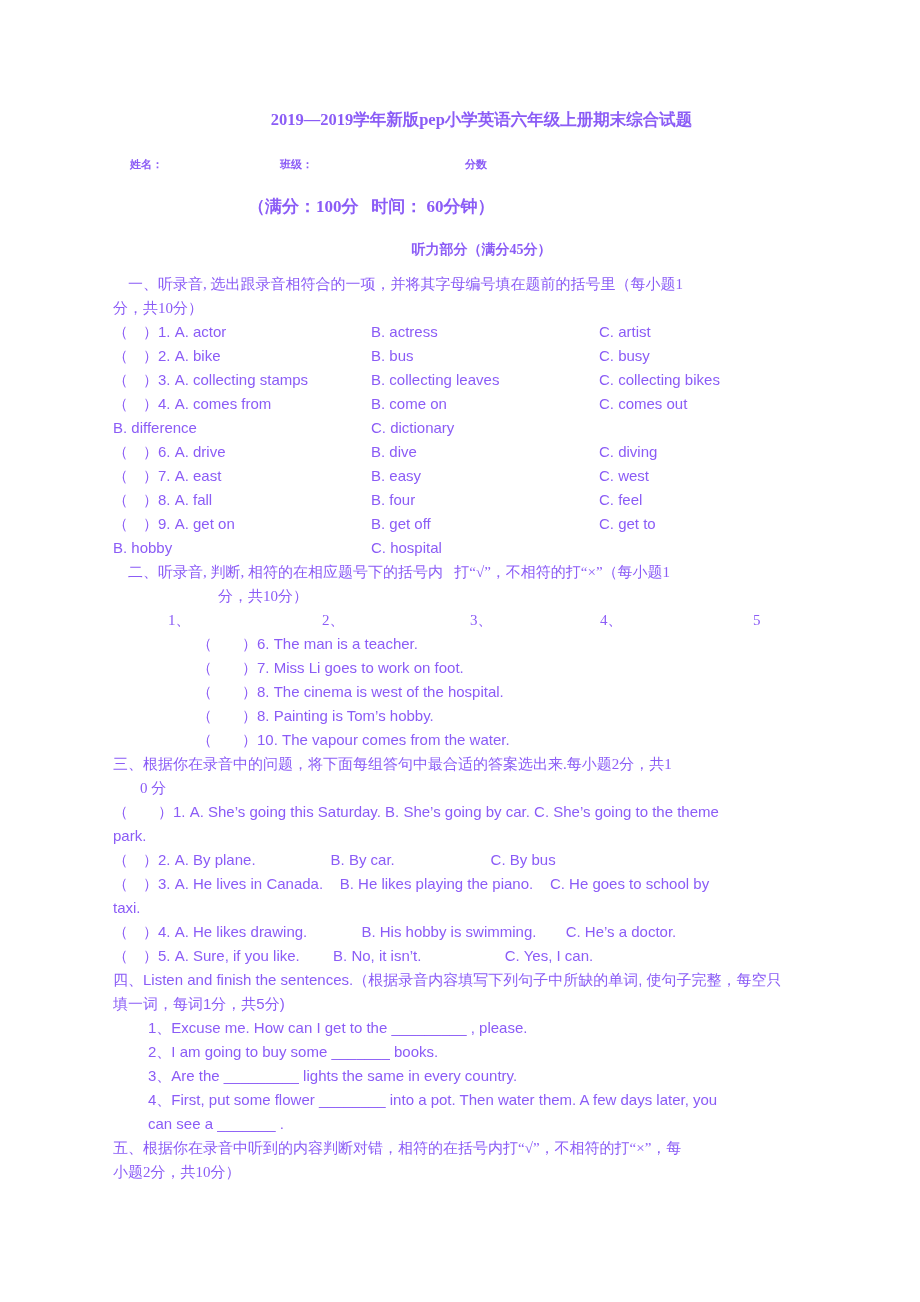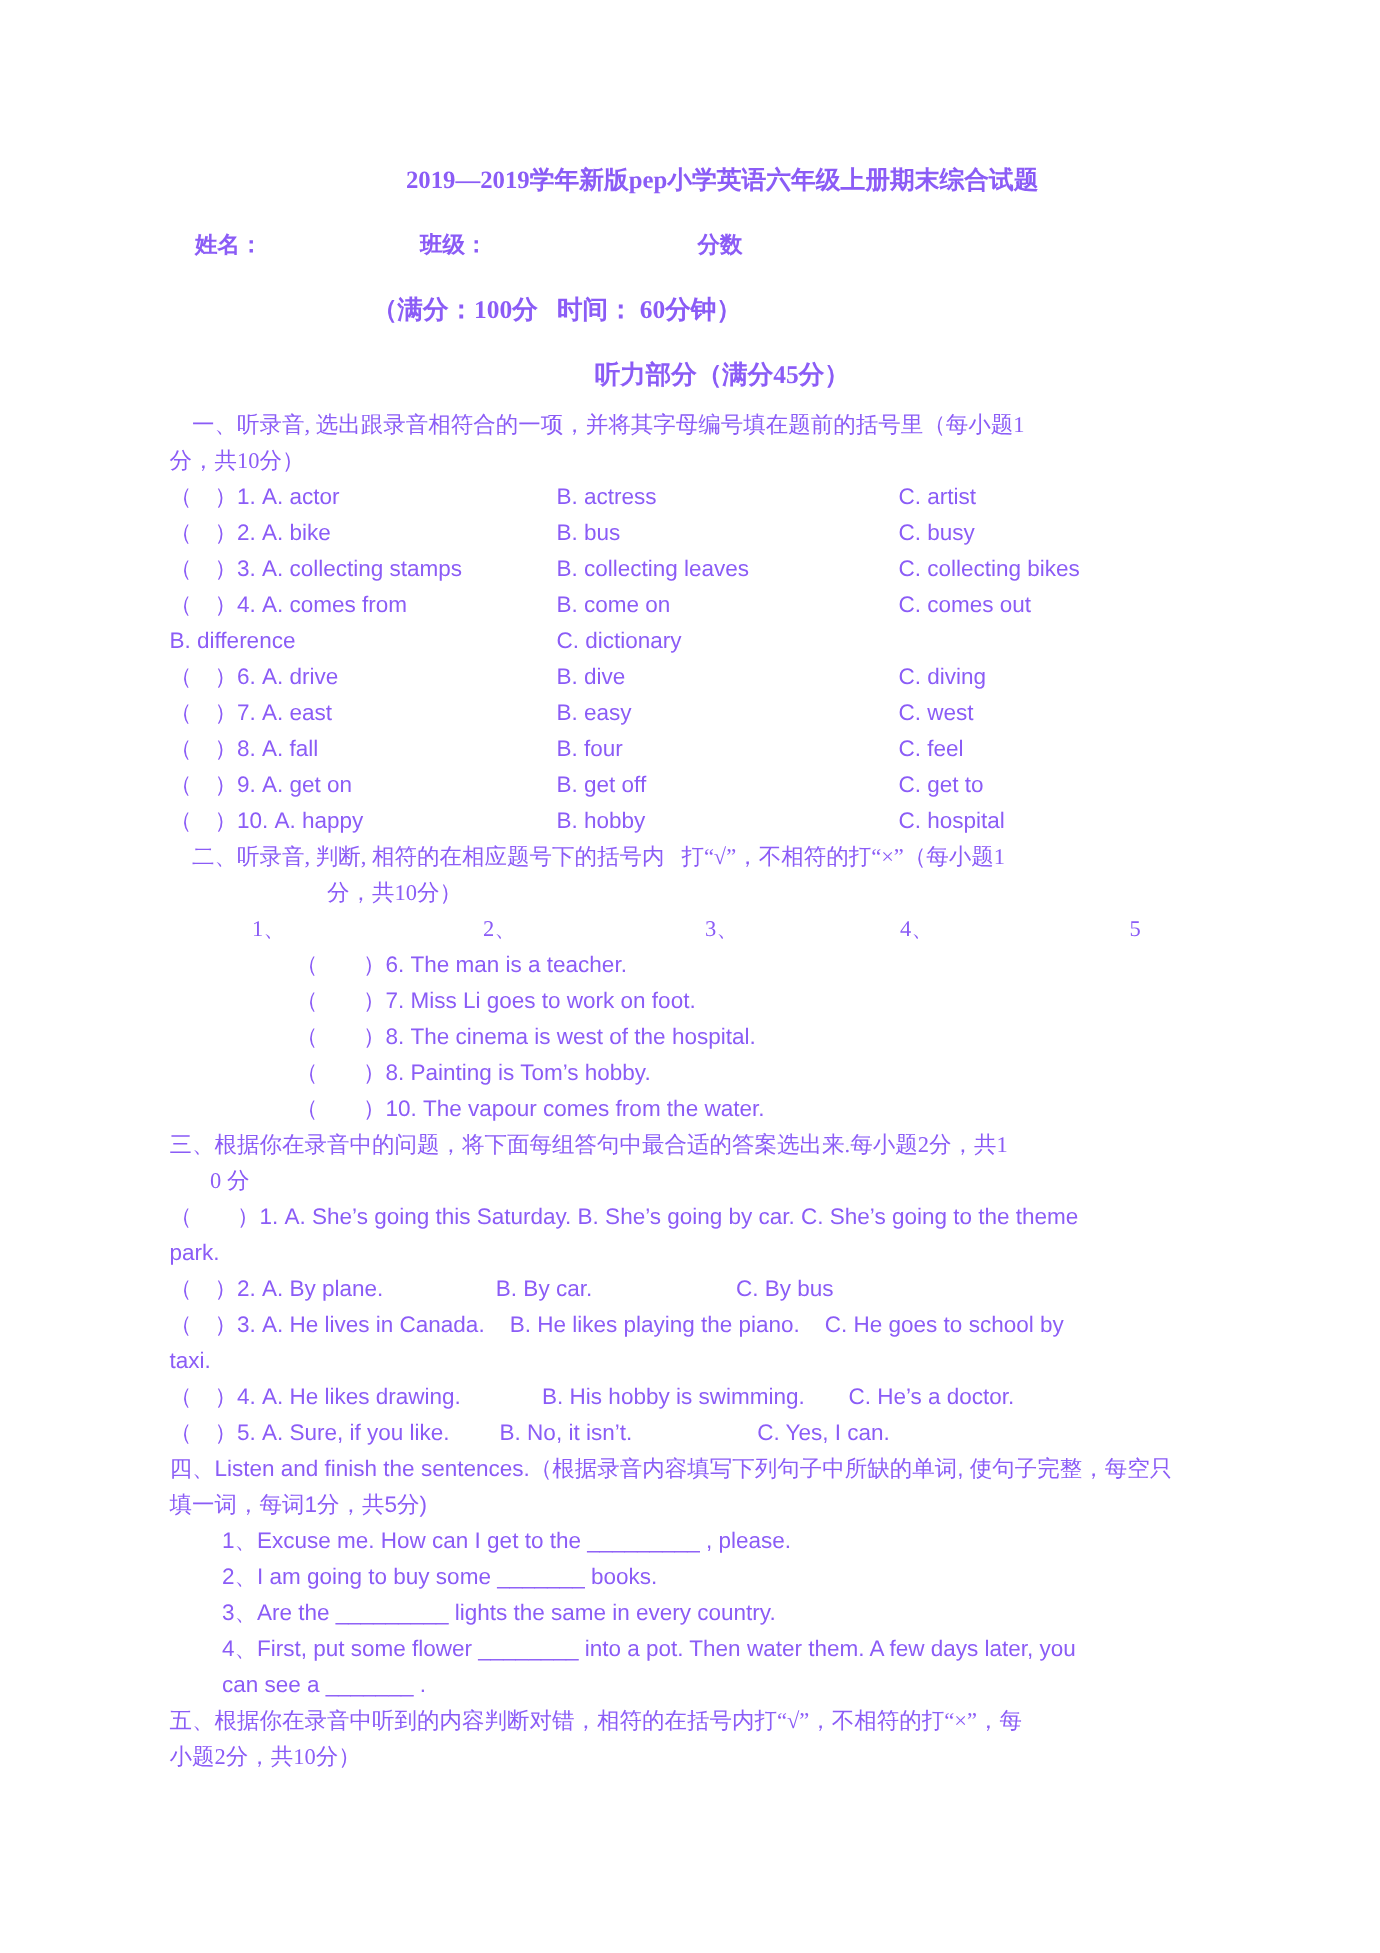--- a/index.html
+++ b/index.html
@@ -8,29 +8,29 @@
     width:920px; height:1302px; margin:0 auto;
     background:#ffffff; color:#8b5cf6;
     font-family:"Liberation Sans","DejaVu Sans",sans-serif;
     font-size:15px; overflow:hidden;
   }
   .inner { padding:108px 70px 0 113px; }
   .cn { font-family:"Liberation Serif","DejaVu Serif",serif; }
 
   .doc-title { text-align:center; font-weight:bold; font-size:16.5px; line-height:24px; }
 
-  .fields { position:relative; height:24px; margin-top:20px; font-weight:bold; font-size:15px; line-height:24px; }
+  .fields { position:relative; height:24px; margin-top:20px; font-weight:bold; font-size:11px; line-height:24px; }
   .fields span { position:absolute; top:0; }
   .f-name  { left:17px; }
   .f-class { left:167px; }
   .f-score { left:352px; }
 
   .meta { margin-top:19px; padding-left:135px; font-weight:bold; font-size:17px; line-height:24px; white-space:pre-wrap; }
 
-  .part-title { margin-top:17px; text-align:center; font-weight:bold; font-size:17px; line-height:28px; }
+  .part-title { margin-top:17px; text-align:center; font-weight:bold; font-size:14px; line-height:28px; }
 
   .body { margin-top:8px; }
   .line { line-height:24px; white-space:pre-wrap; }
   .ind15  { padding-left:15px; }
   .ind27  { padding-left:27px; }
   .ind105 { padding-left:105px; }
 
   .opt-grid { display:grid; grid-template-columns:258px 228px 1fr; }
   .opt-grid > div { line-height:24px; white-space:pre-wrap; }
 
@@ -102,21 +102,20 @@
         <div>（　）8. A. fall</div>
         <div>B. four</div>
         <div>C. feel</div>
       </div>
       <div class="opt-grid">
         <div>（　）9. A. get on</div>
         <div>B. get off</div>
         <div>C. get to</div>
       </div>
       <div class="opt-grid">
-        <div>（　）10. A. happy</div>
         <div>B. hobby</div>
         <div>C. hospital</div>
       </div>
 
       <div class="line cn ind15">二、听录音, 判断, 相符的在相应题号下的括号内   打“√”，不相符的打“×”（每小题1</div>
       <div class="line cn ind105">分，共10分）</div>
 
       <div class="numbers cn">
         <span class="n1">1、</span>
         <span class="n2">2、</span>

